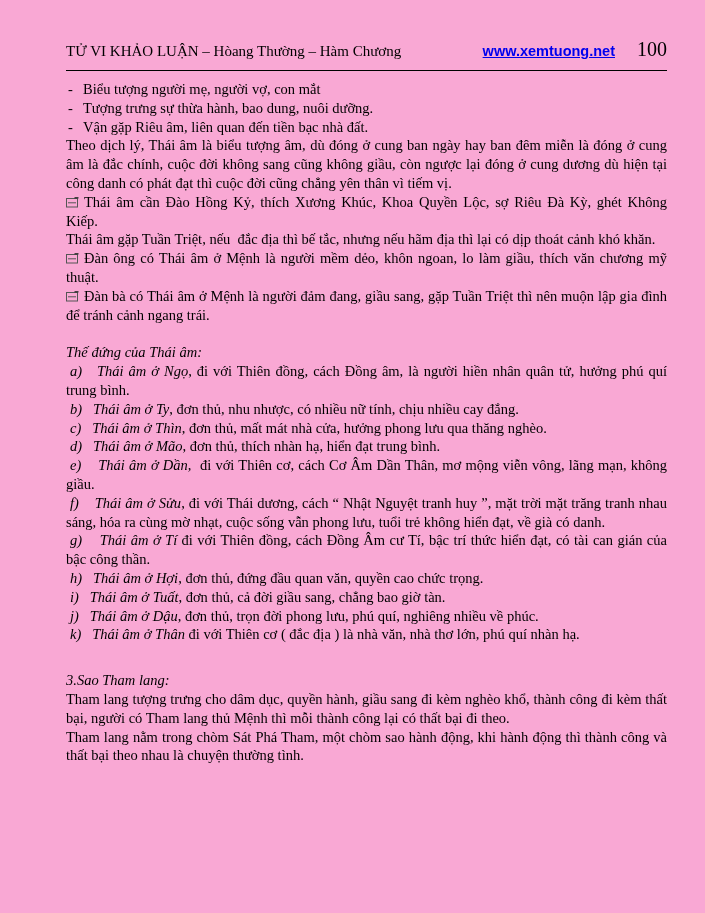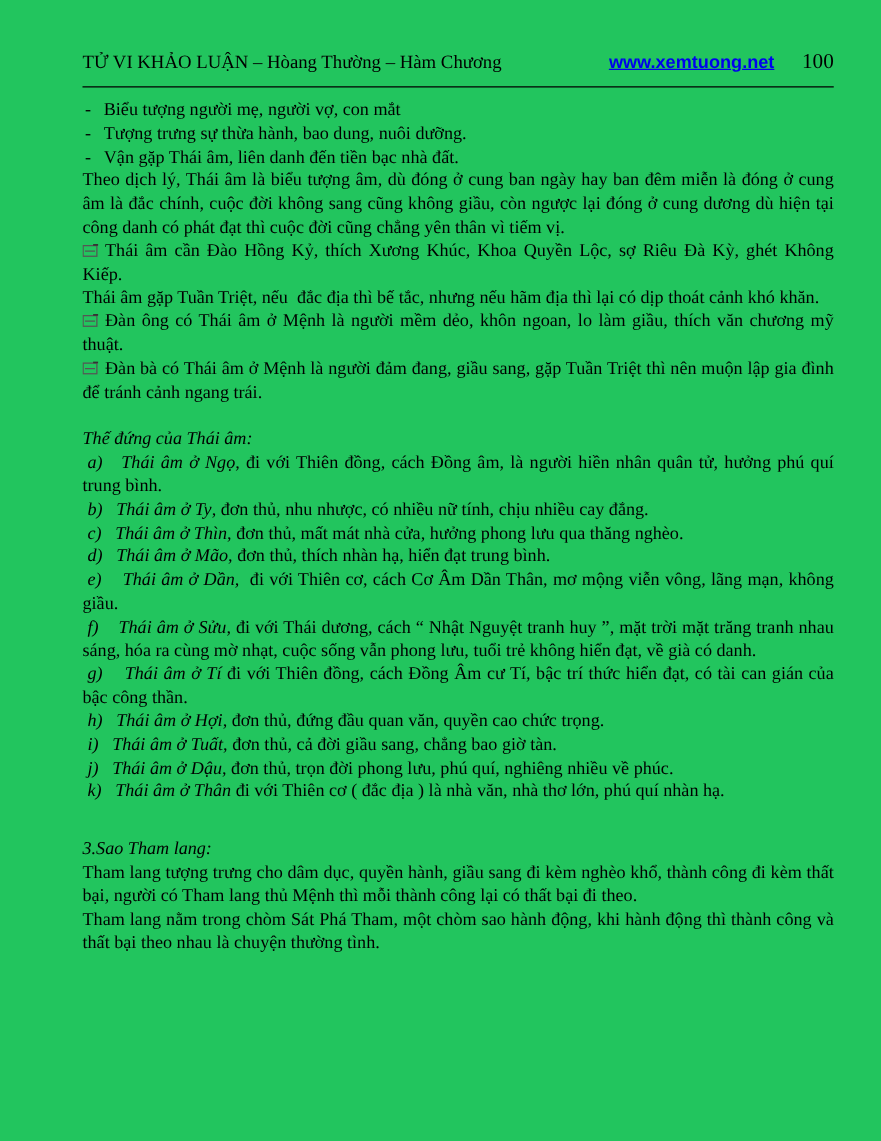--- a/index.html
+++ b/index.html
@@ -1,32 +1,32 @@
 <!DOCTYPE html>
 <html><head>
 <meta charset="utf-8">
 <style>
   html,body{margin:0;padding:0;background:#e8e8e8;}
   .page{
-    width:705px;height:913px;background:#22c55e;box-sizing:border-box;
+    width:705px;height:913px;background:#f9a8d4;box-sizing:border-box;
     padding:40px 38px 0 66px;margin:0 auto;position:relative;
     font-family:"Liberation Serif", serif;color:#000;
   }
   
   .hdr{
     display:flex;align-items:baseline;
     padding-bottom:10px;border-bottom:1.5px solid #000;
     font-size:15px;line-height:18px;white-space:nowrap;
   }
   .hdr-title{flex:1 1 auto;}
   .hdr-link{
     font-family:"Liberation Sans", sans-serif;font-weight:bold;
     color:#0000ee;text-decoration:underline;font-size:14.5px;margin-right:22px;
   }
-  .hdr-page{font-size:17px;text-align:center;}
+  .hdr-page{font-size:20px;text-align:center;}
   
   .content{margin-top:9px;font-size:14.5px;line-height:18.8px;}
   .para{margin:0;text-align:justify;}
   .para .t{white-space:pre-wrap;}
   .bullet{margin:0;display:flex;}
   .bullet .dash{flex:0 0 15px;padding-left:2px;}
   .bullet .t{white-space:pre-wrap;}
   .heading{margin:0;font-style:italic;}
   .heading.gap1{margin-top:19px;}
   .heading.gap3{margin-top:27px;}
@@ -53,21 +53,21 @@
     <p class="bullet">
         <span class="dash">-</span>
         <span class="t">Biểu tượng người mẹ, người vợ, con mắt</span>
       </p>
     <p class="bullet">
         <span class="dash">-</span>
         <span class="t">Tượng trưng sự thừa hành, bao dung, nuôi dưỡng.</span>
       </p>
     <p class="bullet">
         <span class="dash">-</span>
-        <span class="t">Vận gặp Thái âm, liên danh đến tiền bạc nhà đất.</span>
+        <span class="t">Vận gặp Riêu âm, liên quan đến tiền bạc nhà đất.</span>
       </p>
 
     <p class="para"><span class="t">Theo dịch lý, Thái âm là biểu tượng âm, dù đóng ở cung ban ngày hay ban đêm miễn là đóng ở cung âm là đắc chính, cuộc đời không sang cũng không giầu, còn ngược lại đóng ở cung dương dù hiện tại công danh có phát đạt thì cuộc đời cũng chẳng yên thân vì tiếm vị.</span></p>
 
     <p class="para"><svg class="note-ic" width="13" height="11" viewBox="0 0 13 11">
           <rect x="0.5" y="1.5" width="11" height="8.5" fill="none" stroke="#555" stroke-width="1"></rect>
           <line x1="2" y1="5.8" x2="10" y2="5.8" stroke="#555" stroke-width="1"></line>
           <line x1="8.5" y1="0.8" x2="12.5" y2="0.8" stroke="#333" stroke-width="1.4"></line>
         </svg><span class="t">Thái âm cần Đào Hồng Kỷ, thích Xương Khúc, Khoa Quyền Lộc, sợ Riêu Đà Kỳ, ghét Không Kiếp.</span></p>
 

